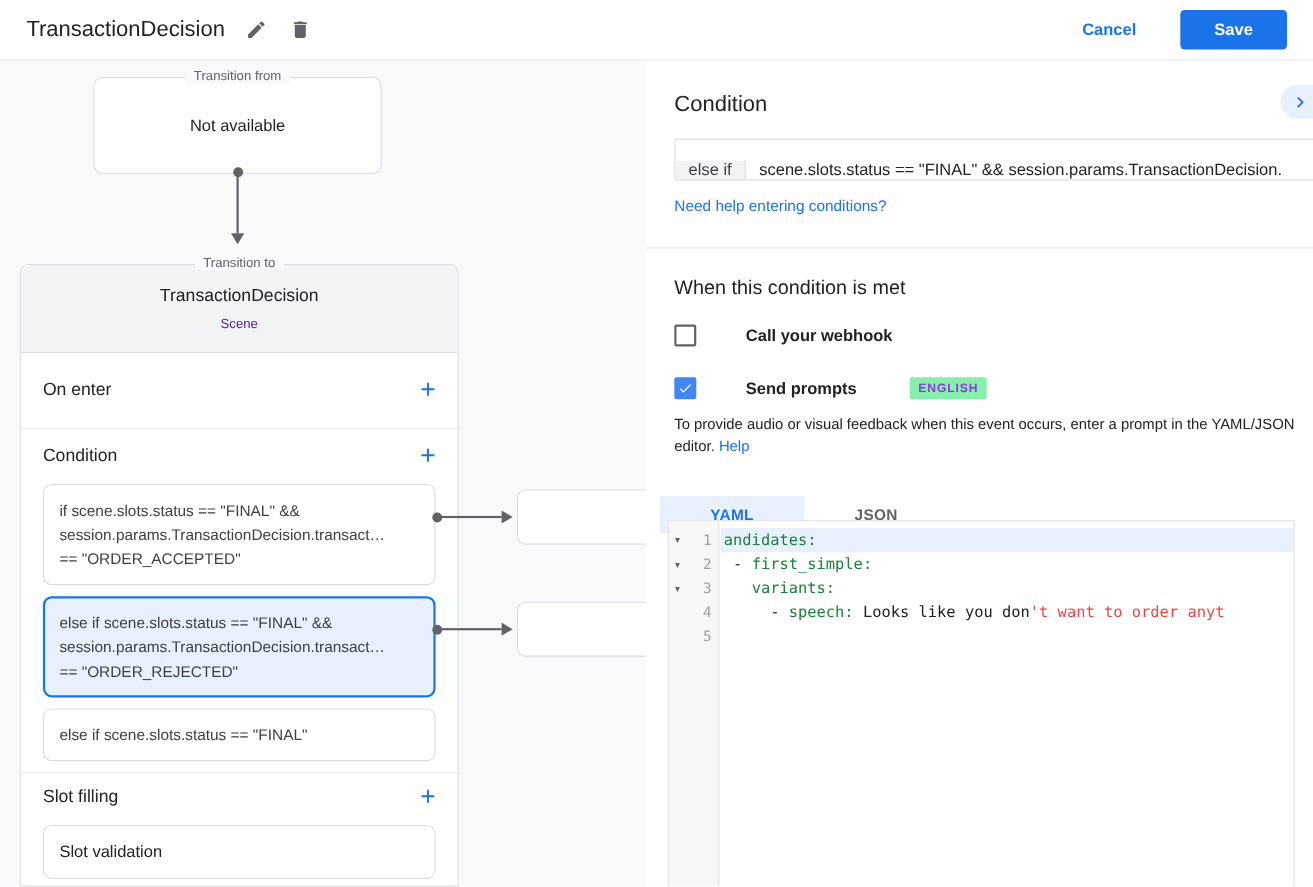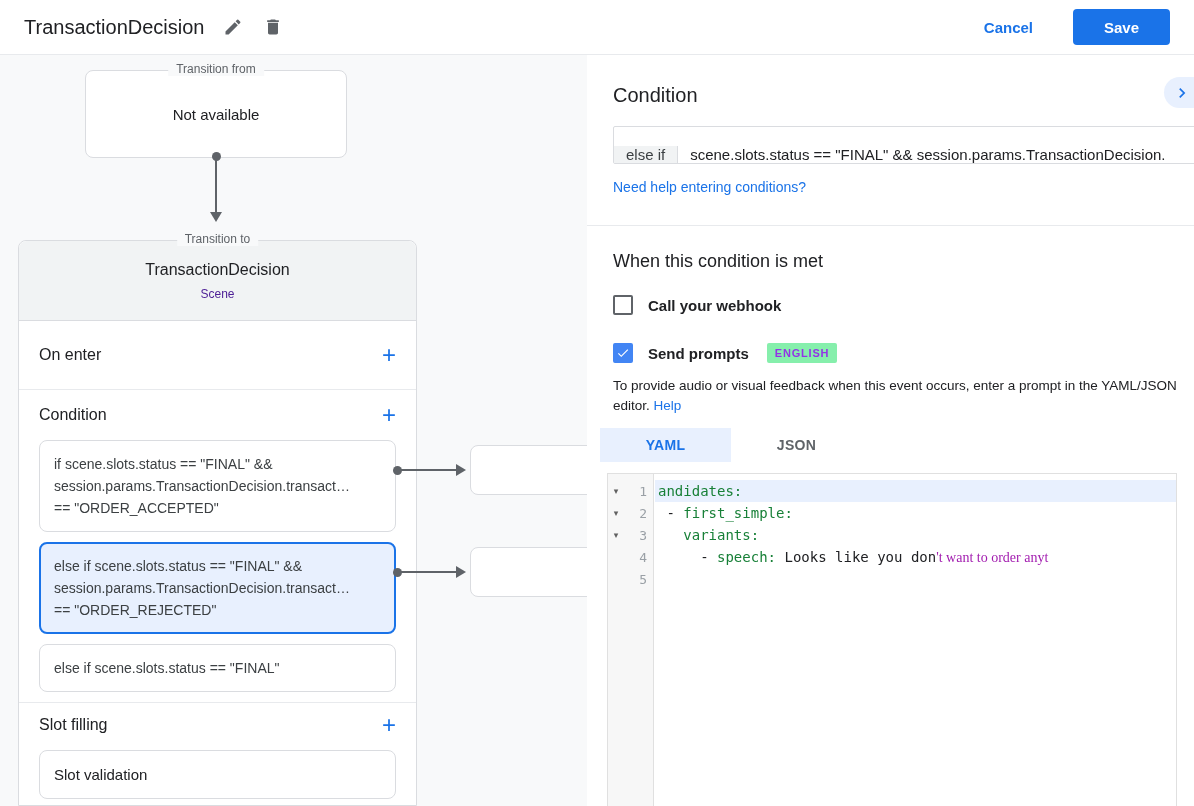--- a/index.html
+++ b/index.html
@@ -66,52 +66,52 @@
     border-radius:16px; display:flex; align-items:center; padding-left:8px; cursor:pointer; }
   .cond-row { position:absolute; left:26px; top:71px; width:641px; height:38px;
     border:1px solid #dadce0; border-radius:2px; display:flex; align-items:flex-end; overflow:hidden; }
   .cond-prefix { background:#f1f3f4; border-right:1px solid #dadce0; display:flex; align-items:center;
     padding:0 12px; font-size:15px; color:#3c4043; white-space:nowrap; }
   .cond-input { flex:1; border:none; outline:none; font-size:15px; color:#202124; padding:0 12px;
     font-family:"Liberation Sans", sans-serif; white-space:nowrap; overflow:hidden; min-width:0; }
   .help-link { position:absolute; left:26px; top:124px; font-size:14px; color:#1a73e8; cursor:pointer; }
   .p-divider { position:absolute; left:0; right:0; top:170px; height:1px; background:#e8eaed; }
   .when-title { position:absolute; left:26px; top:196px; font-size:18px; color:#202124; }
-  .check-row { position:absolute; left:26px; display:flex; align-items:center; }
+  .check-row { position:absolute; left:26px; display:flex; align-items:center;gap:30px; }
   .checkbox { width:20px; height:20px; border-radius:2px; margin-right:15px; flex:0 0 auto; cursor:pointer;
     display:flex; align-items:center; justify-content:center; }
   .checkbox.unchecked { border:2px solid #5f6368; background:#fff; }
   .checkbox.checked { background:#4285f4; border:2px solid #4285f4; }
   .check-label { font-size:15px; font-weight:700; color:#202124; }
   .lang-badge { margin-left:18px; background:#86efac; color:#9334e6; font-size:11px; font-weight:700;
     letter-spacing:0.8px; padding:4px 8px; border-radius:2px; }
   .desc { position:absolute; left:26px; top:321px; width:578px; font-size:13.5px; line-height:20px;
     color:#202124; }
   .desc .link { color:#1a73e8; cursor:pointer; }
   .tabs { position:absolute; left:13px; top:373px; display:flex; }
   .tab { width:131px; height:34px; display:flex; align-items:center; justify-content:center;
-    font-size:14px; font-weight:700; letter-spacing:0.3px; cursor:pointer; color:#5f6368; }
+    font-size:14px; font-weight:700; letter-spacing:0.3px; cursor:pointer; color:#5f6368;margin-top:23px; }
   .tab.active { background:#e8f0fe; color:#1a73e8; }
 
   
   .editor { position:absolute; left:20px; top:418px; width:570px; bottom:0;
     border:1px solid #e0e0e0; border-bottom:none; background:#fff; overflow:hidden; }
   .gutter { position:absolute; left:0; top:0; bottom:0; width:46px; background:#f7f7f7;
     border-right:1px solid #e0e0e0; padding-top:6px; }
   .gutter-row { height:22px; display:flex; align-items:center; }
   .fold { width:16px; text-align:center; font-size:9px; color:#616161; cursor:pointer; }
   .lnum { flex:1; text-align:right; padding-right:6px; font-family:"DejaVu Sans Mono", monospace;
     font-size:13px; color:#9aa0a6; }
   .code { position:absolute; left:47px; top:0; right:0; bottom:0; padding-top:6px; }
   .code-line { height:22px; white-space:pre; font-family:"DejaVu Sans Mono", monospace; font-size:14px;
     line-height:22px; padding-left:3px; overflow:hidden; }
   .code-line.active { background:#e8f0fe; }
   .seg-key { color:#188038; }
   .seg-plain { color:#202124; }
-  .seg-string { color:#a21caf;font-family:Liberation Serif, serif; }
+  .seg-string { color:#ef4444; }
 </style>
 </head>
 <body>
 
 <div class="stage">
 
   <div class="tfrom-box">
     <span class="legend">Transition from</span>
     <span class="tfrom-value">Not available</span>
   </div>

